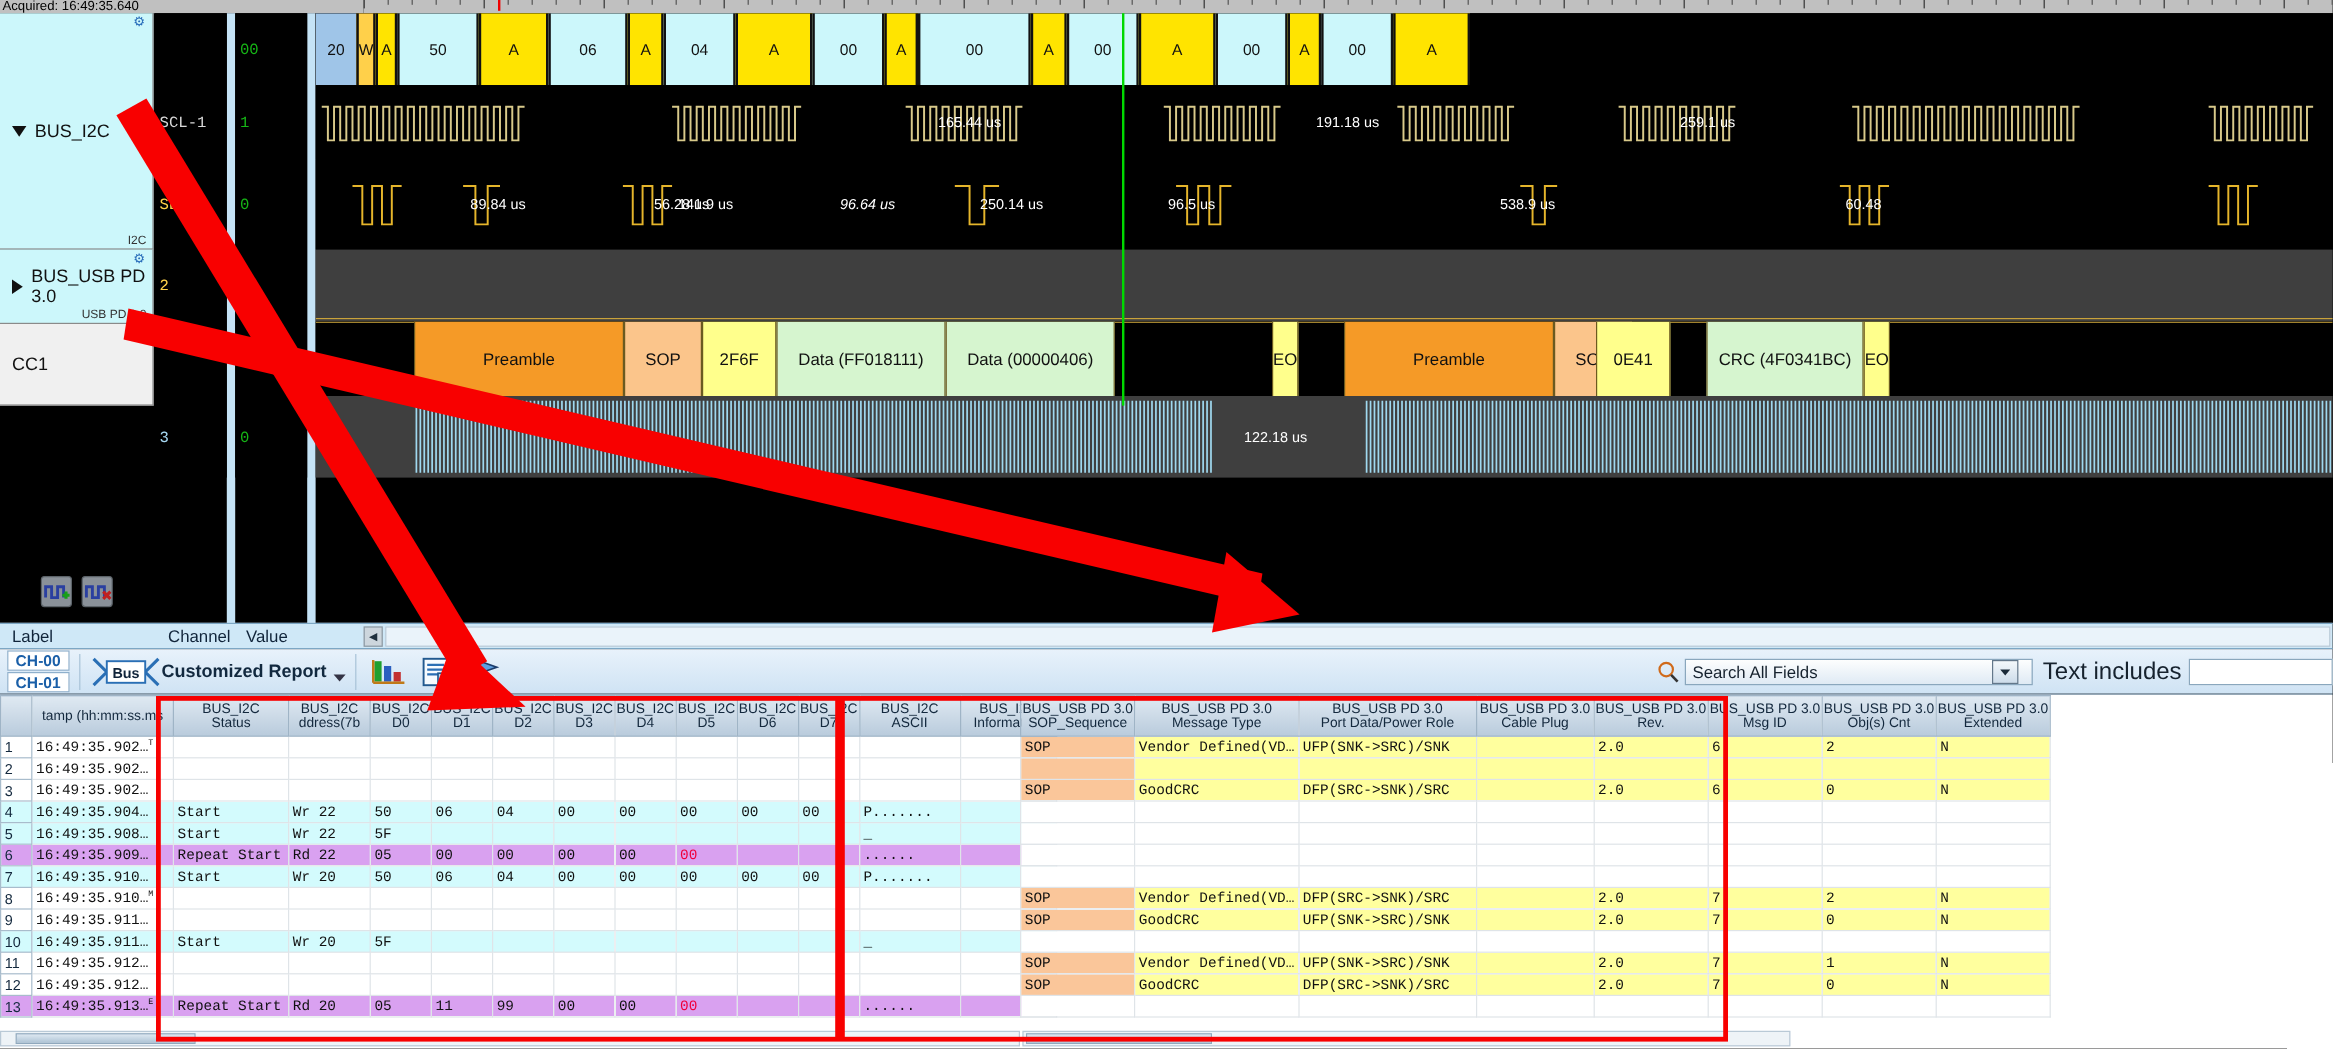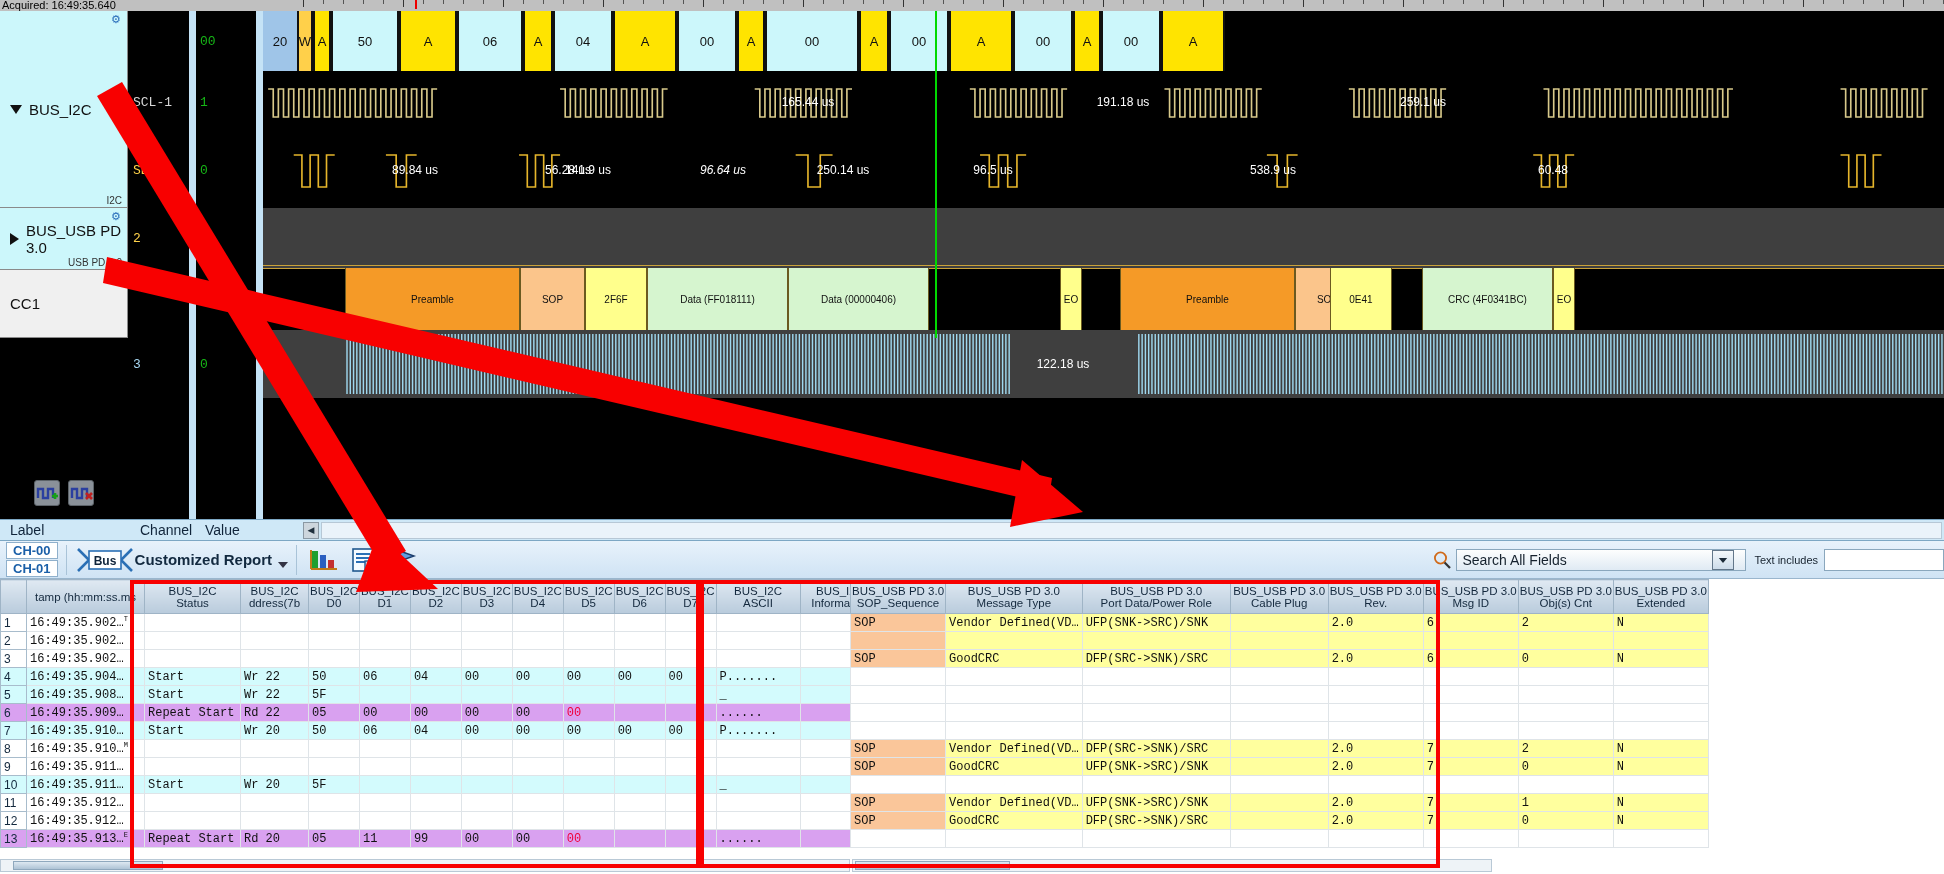--- a/index.html
+++ b/index.html
@@ -65,21 +65,21 @@
   .dec.og { background:#ffd04a; }
 
   
   .wavesvg { position:absolute; inset:0; width:100%; height:100%; }
 
   .t-lbl { position:absolute; color:#fff; font-size:12px;
     font-family:"Liberation Sans",sans-serif; transform:translate(-50%,-50%); }
 
   
   .pk { position:absolute; top:0; height:100%; display:flex; align-items:center;
-    justify-content:center; font-size:10px; color:#111;
+    justify-content:center; font-size:14px; color:#111;
     border-left:1px solid #6b5a20; border-right:1px solid #6b5a20; }
   .pk.pre { background:#f59a27; }
   .pk.sop { background:#fbc58b; }
   .pk.hdr { background:#ffff8c; }
   .pk.dat { background:#d6f5cf; }
 
   .cursor { position:absolute; top:0; bottom:0; width:2px; background:#00d900; }
 
   
   .mini-bar { position:absolute; left:0; top:468px; width:128px; height:50px;
@@ -115,21 +115,21 @@
   .search-wrap { position:absolute; right:0; top:541px; height:38px; display:flex;
     align-items:center; }
   .mag { width:20px;height:20px;margin-right:4px; }
   .search-box { width:290px;height:22px;background:linear-gradient(#fdfefe,#dfeaf4);
     border:1px solid #8aa7bd; display:flex; align-items:center; }
   .search-box input { border:0; background:transparent; outline:none; width:255px;
     font-size:14px; color:#16222e; padding-left:5px;
     font-family:"Liberation Sans",sans-serif; }
   .ddbtn { width:22px;height:20px;background:linear-gradient(#f4f8fb,#cddcea);
     border:1px solid #63778a; display:flex;align-items:center;justify-content:center; }
-  .txt-inc { font-size:11px;color:#16222e;margin:0 6px 0 8px; white-space:nowrap; }
+  .txt-inc { font-size:20px;color:#16222e;margin:0 6px 0 8px; white-space:nowrap; }
   .txt-inc-box { width:120px;height:22px;background:#fff;border:1px solid #8aa7bd; }
 
   
   .tables { position:absolute; left:0; top:579px; width:1944px; height:295px;
     background:#fff; }
   table { border-collapse:collapse; font-family:"Liberation Mono", monospace;
     font-size:12px; table-layout:fixed; }
   th { background:linear-gradient(#dfe9f2,#b9cbdc); border:1px solid #9fb4c6;
     font-family:"Liberation Sans",sans-serif; font-size:11.5px; color:#13283d;
     font-weight:normal; line-height:12px; padding:2px 1px; height:34px;

